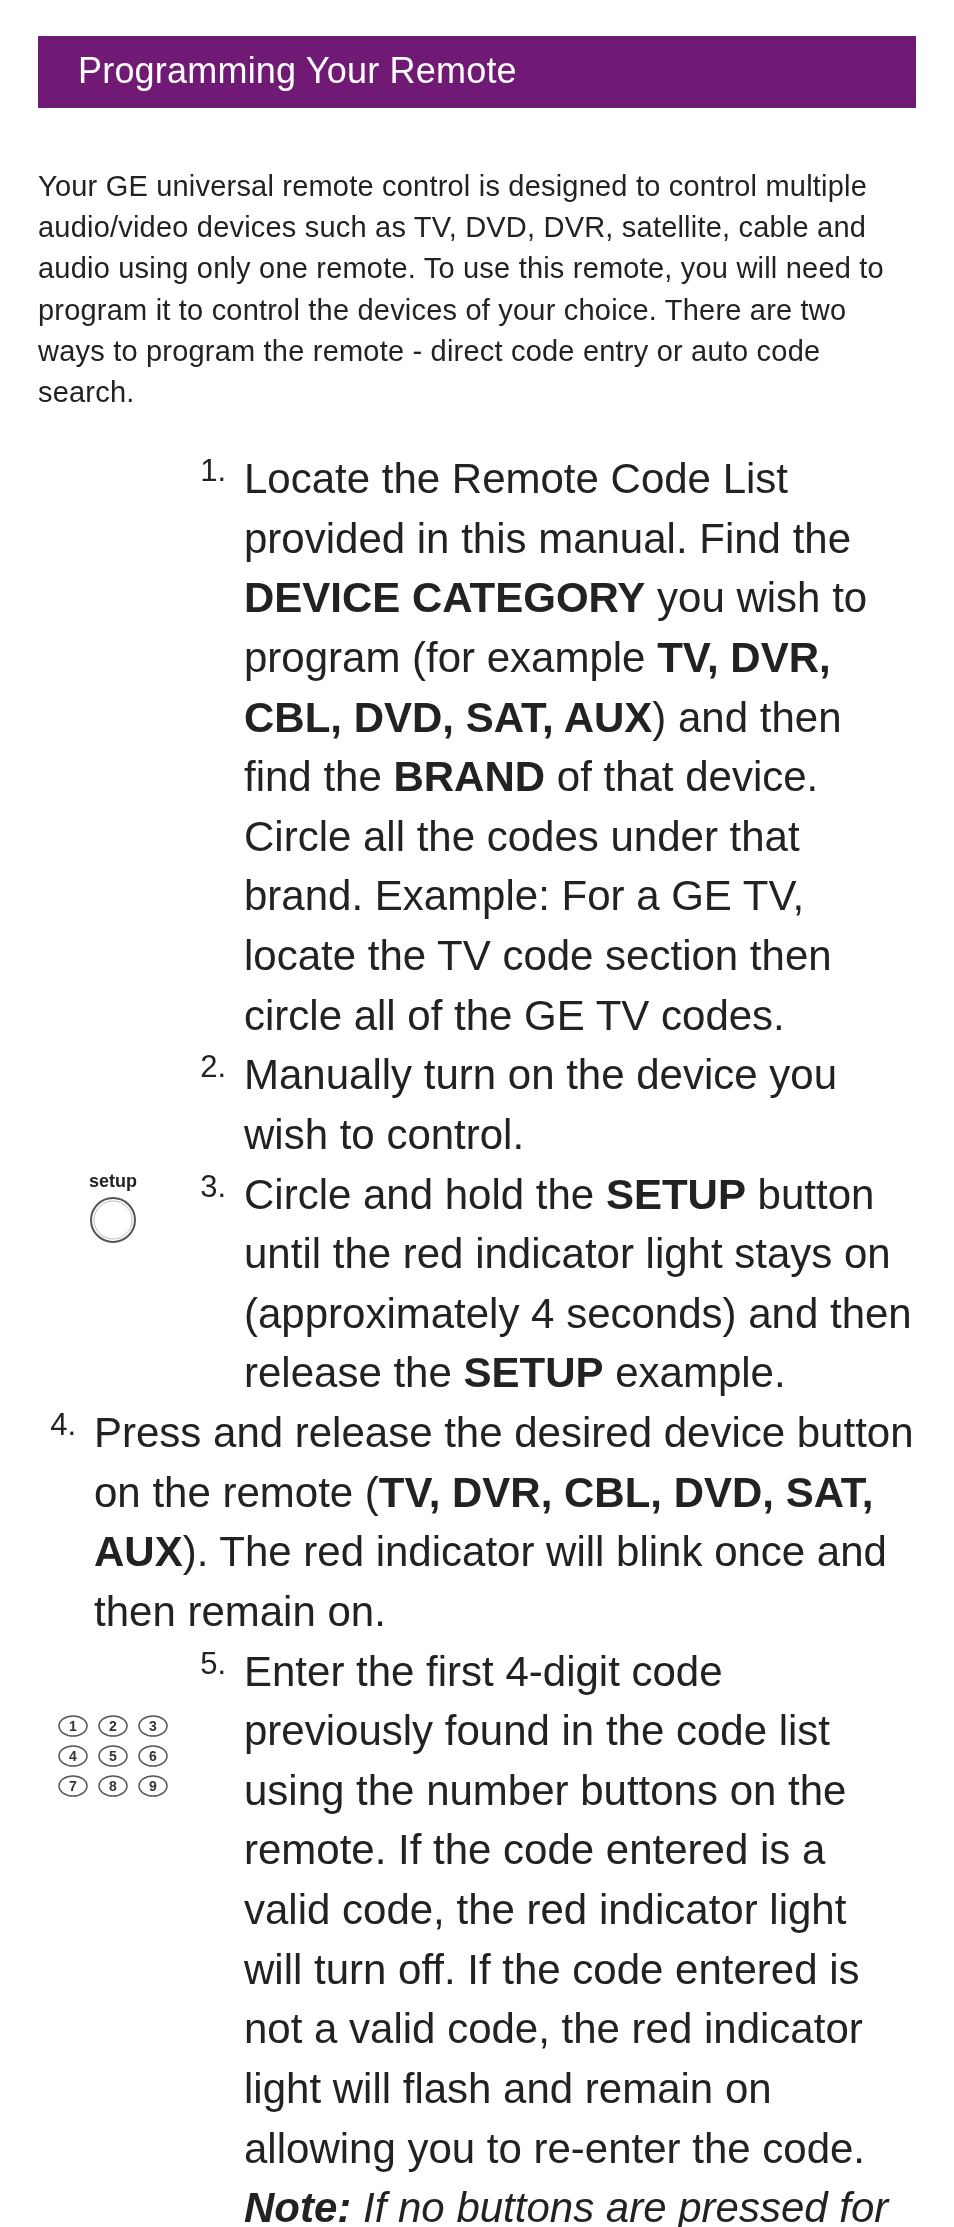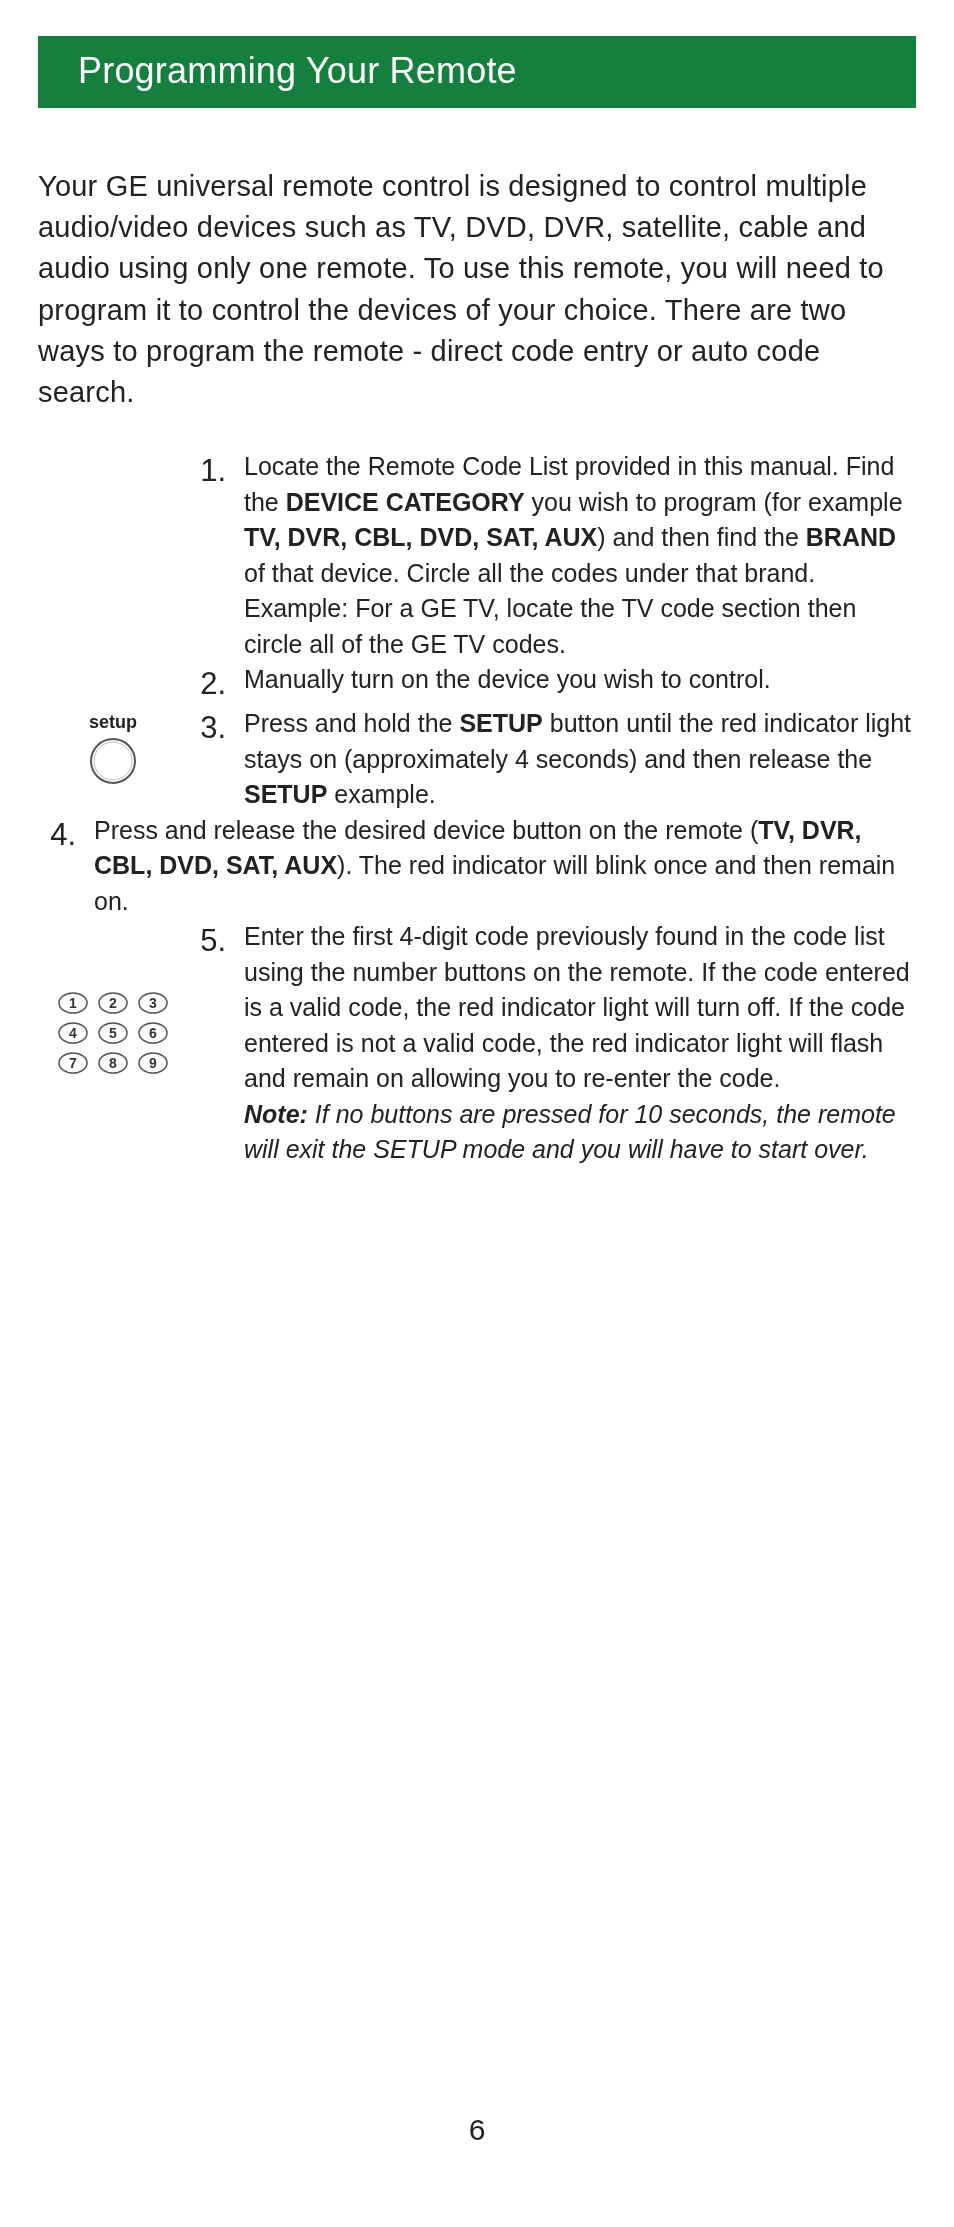--- a/index.html
+++ b/index.html
@@ -1,19 +1,19 @@
 <!DOCTYPE html>
 <html><head>
 <meta charset="utf-8">
 <style>
   * { box-sizing: border-box; margin: 0; padding: 0; }
   html, body { width: 954px; background: #fff; font-family: "Helvetica Neue", Arial, sans-serif; color: #222; }
   .page { width: 954px; min-height: 2227px; padding: 36px 38px 40px 38px; position: relative; }
   .title-bar {
-    background: #15803d;
+    background: #701a75;
     color: #fff;
     font-size: 36px;
     font-weight: 500;
     padding: 14px 18px 16px 40px;
     letter-spacing: 0.2px;
   }
   .intro {
     margin-top: 58px;
     font-size: 29px;
     line-height: 1.42;
@@ -47,21 +47,21 @@
   }
   .step-num {
     width: 44px;
     text-align: right;
     font-size: 31px;
     line-height: 1.42;
     padding-right: 6px;
   }
   .step-body {
     flex: 1;
-    font-size: 25px;
+    font-size: 42px;
     line-height: 1.42;
     padding-left: 12px;
   }
   .step-body b { font-weight: 700; }
   .note-row .step-body { font-style: italic; }
   .note-row .step-body .note-label { font-weight: 700; font-style: italic; }
 
   
   .setup-icon { margin-top: 6px; text-align: center; }
   .setup-icon .lbl { font-size: 18px; font-weight: 700; margin-bottom: 4px; }
@@ -119,21 +119,21 @@
           <div class="lbl">setup</div>
           <svg width="48" height="48" viewBox="0 0 48 48">
             <circle cx="24" cy="24" r="22" fill="#fff" stroke="#555" stroke-width="2"></circle>
             <circle cx="24" cy="24" r="19" fill="none" stroke="#bbb" stroke-width="1"></circle>
           </svg>
         </div>
       </div>
       <div class="text-col">
         <div class="step-num">3.</div>
         <div class="step-body">
-          <span>Press and hold the </span><b>SETUP</b><span> button until the red indicator light stays on (approximately 4 seconds) and then release the </span><b>SETUP</b><span> example.</span>
+          <span>Circle and hold the </span><b>SETUP</b><span> button until the red indicator light stays on (approximately 4 seconds) and then release the </span><b>SETUP</b><span> example.</span>
         </div>
       </div>
     </div>
 
     <div class="step-row">
       <div class="text-col">
         <div class="step-num">4.</div>
         <div class="step-body">
           <span>Press and release the desired device button on the remote (</span><b>TV, DVR, CBL, DVD, SAT, AUX</b><span>). The red indicator will blink once and then remain on.</span>
         </div>

